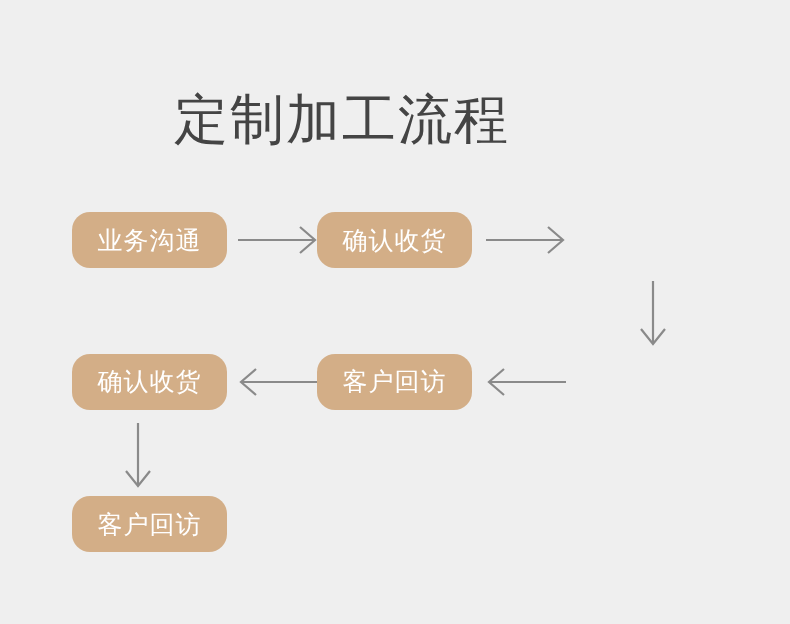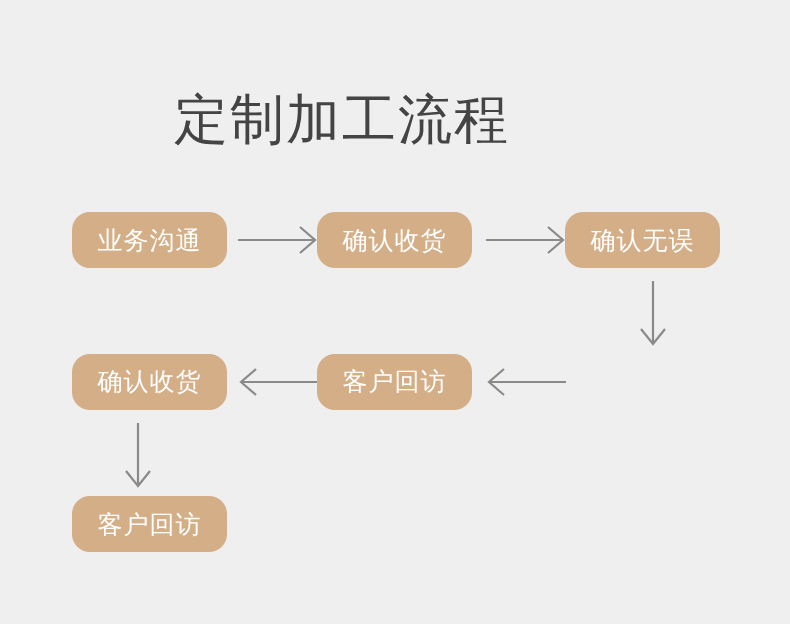--- a/index.html
+++ b/index.html
@@ -112,21 +112,20 @@
 
   <div class="node col-2 row-1">确认收货</div>
 
   <div class="arrow h-arrow a2">
     <svg width="84" height="36" viewBox="0 0 84 36" aria-hidden="true">
       <line class="arrow-line" x1="2" y1="18" x2="78" y2="18"></line>
       <polyline class="arrow-head" points="64,5 79,18 64,31"></polyline>
     </svg>
   </div>
 
-  <div class="node col-3 row-1">确认无误</div>
 
   <div class="arrow v-arrow v1">
     <svg width="36" height="68" viewBox="0 0 36 68" aria-hidden="true">
       <line class="arrow-line" x1="18" y1="1" x2="18" y2="63"></line>
       <polyline class="arrow-head" points="6,49 18,64 30,49"></polyline>
     </svg>
   </div>
 
   <div class="node col-1 row-2">确认收货</div>
 

